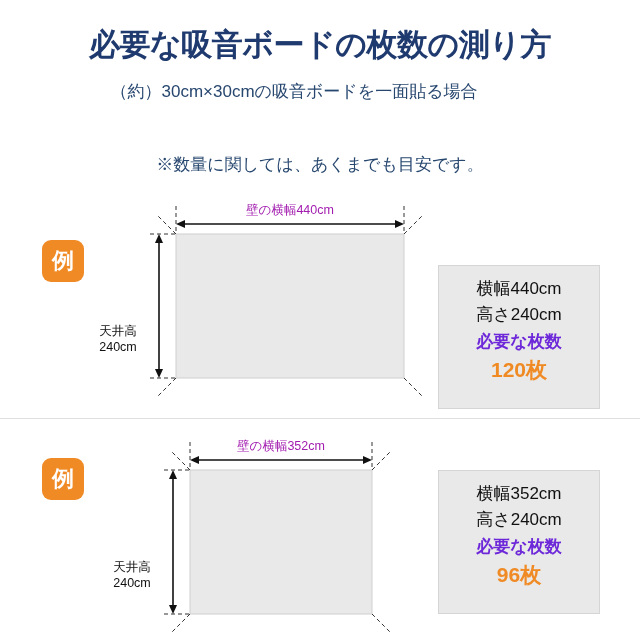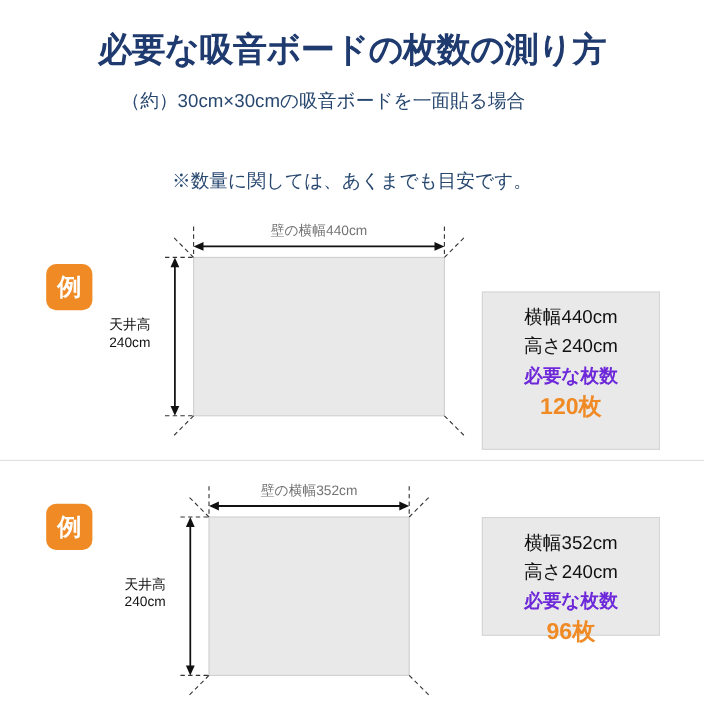--- a/index.html
+++ b/index.html
@@ -65,31 +65,32 @@
     border-radius: 9px;
     color: #ffffff;
     font-size: 22px;
     font-weight: bold;
     line-height: 42px;
     text-align: center;
   }
   .dim-label {
     position: absolute;
     font-size: 12.5px;
-    color: #737373;
+    color: #a21caf;
     text-align: center;
     white-space: nowrap;
   }
   .dim-label-v {
     position: absolute;
     font-size: 12.5px;
     color: #111;
     text-align: center;
     line-height: 1.2;
     white-space: nowrap;
+    margin-top: 36px;
   }
 
   
   .arrow-svg { position: absolute; overflow: visible; }
 
   
   .spec {
     position: absolute;
     background: #e9e9e9;
     border: 1px solid #d5d5d5;
@@ -188,20 +189,20 @@
 
     <line x1="173" y1="474" x2="173" y2="610" stroke="#111" stroke-width="1.6"></line>
     <polygon points="173,470 169,479 177,479" fill="#111"></polygon>
     <polygon points="173,614 169,605 177,605" fill="#111"></polygon>
   </svg>
 
   <div class="dim-label" style="left:191px; top:438px; width:180px;">壁の横幅352cm</div>
   <div class="dim-label-v" style="left:94px; top:524px; width:76px;">天井高</div>
   <div class="dim-label-v" style="left:94px; top:540px; width:76px;">240cm</div>
 
-  <div class="spec" style="left:438px; top:470px; width:162px; height:108px;">
+  <div class="spec" style="left:438px; top:470px; width:162px; height:144px;">
     <div class="spec-line">横幅352cm</div>
     <div class="spec-line">高さ240cm</div>
     <div class="spec-line accent">必要な枚数</div>
     <div class="spec-line count">96枚</div>
   </div>
 
 </div>
 
 </body></html>

